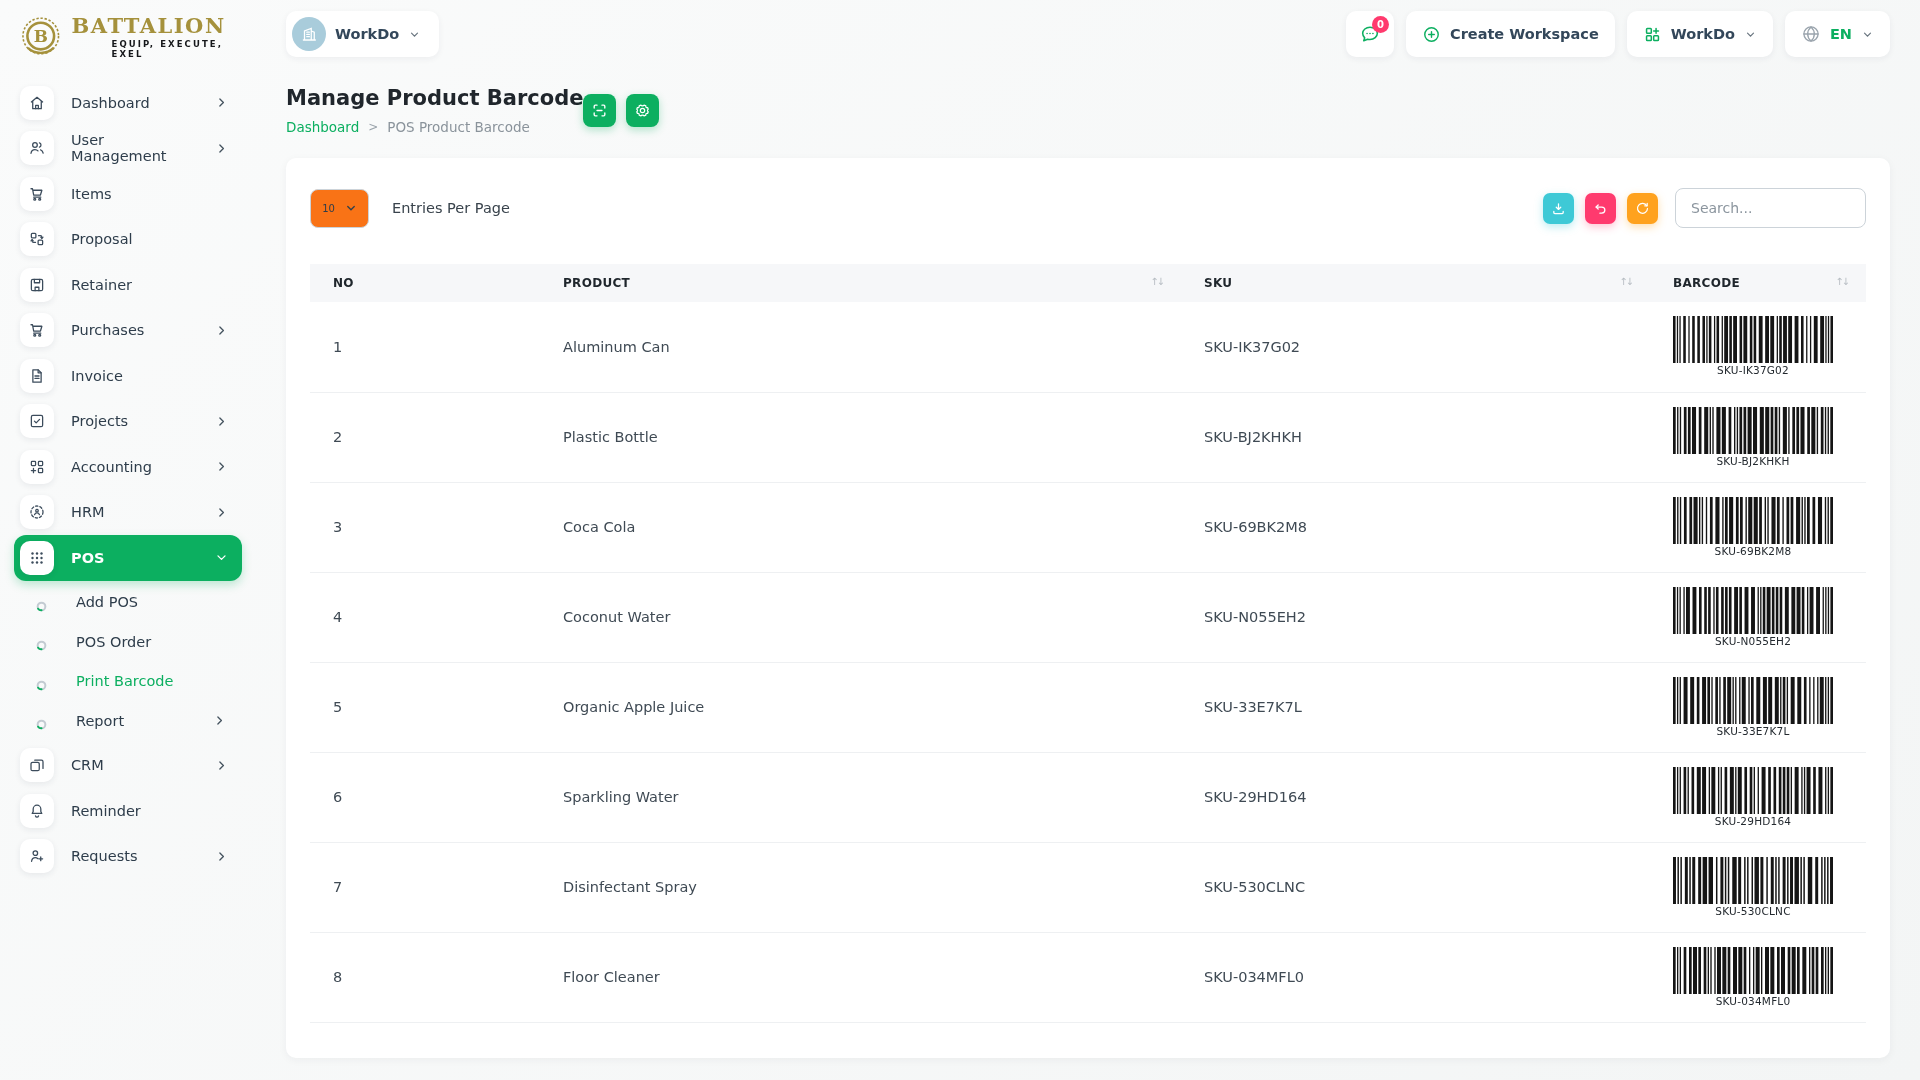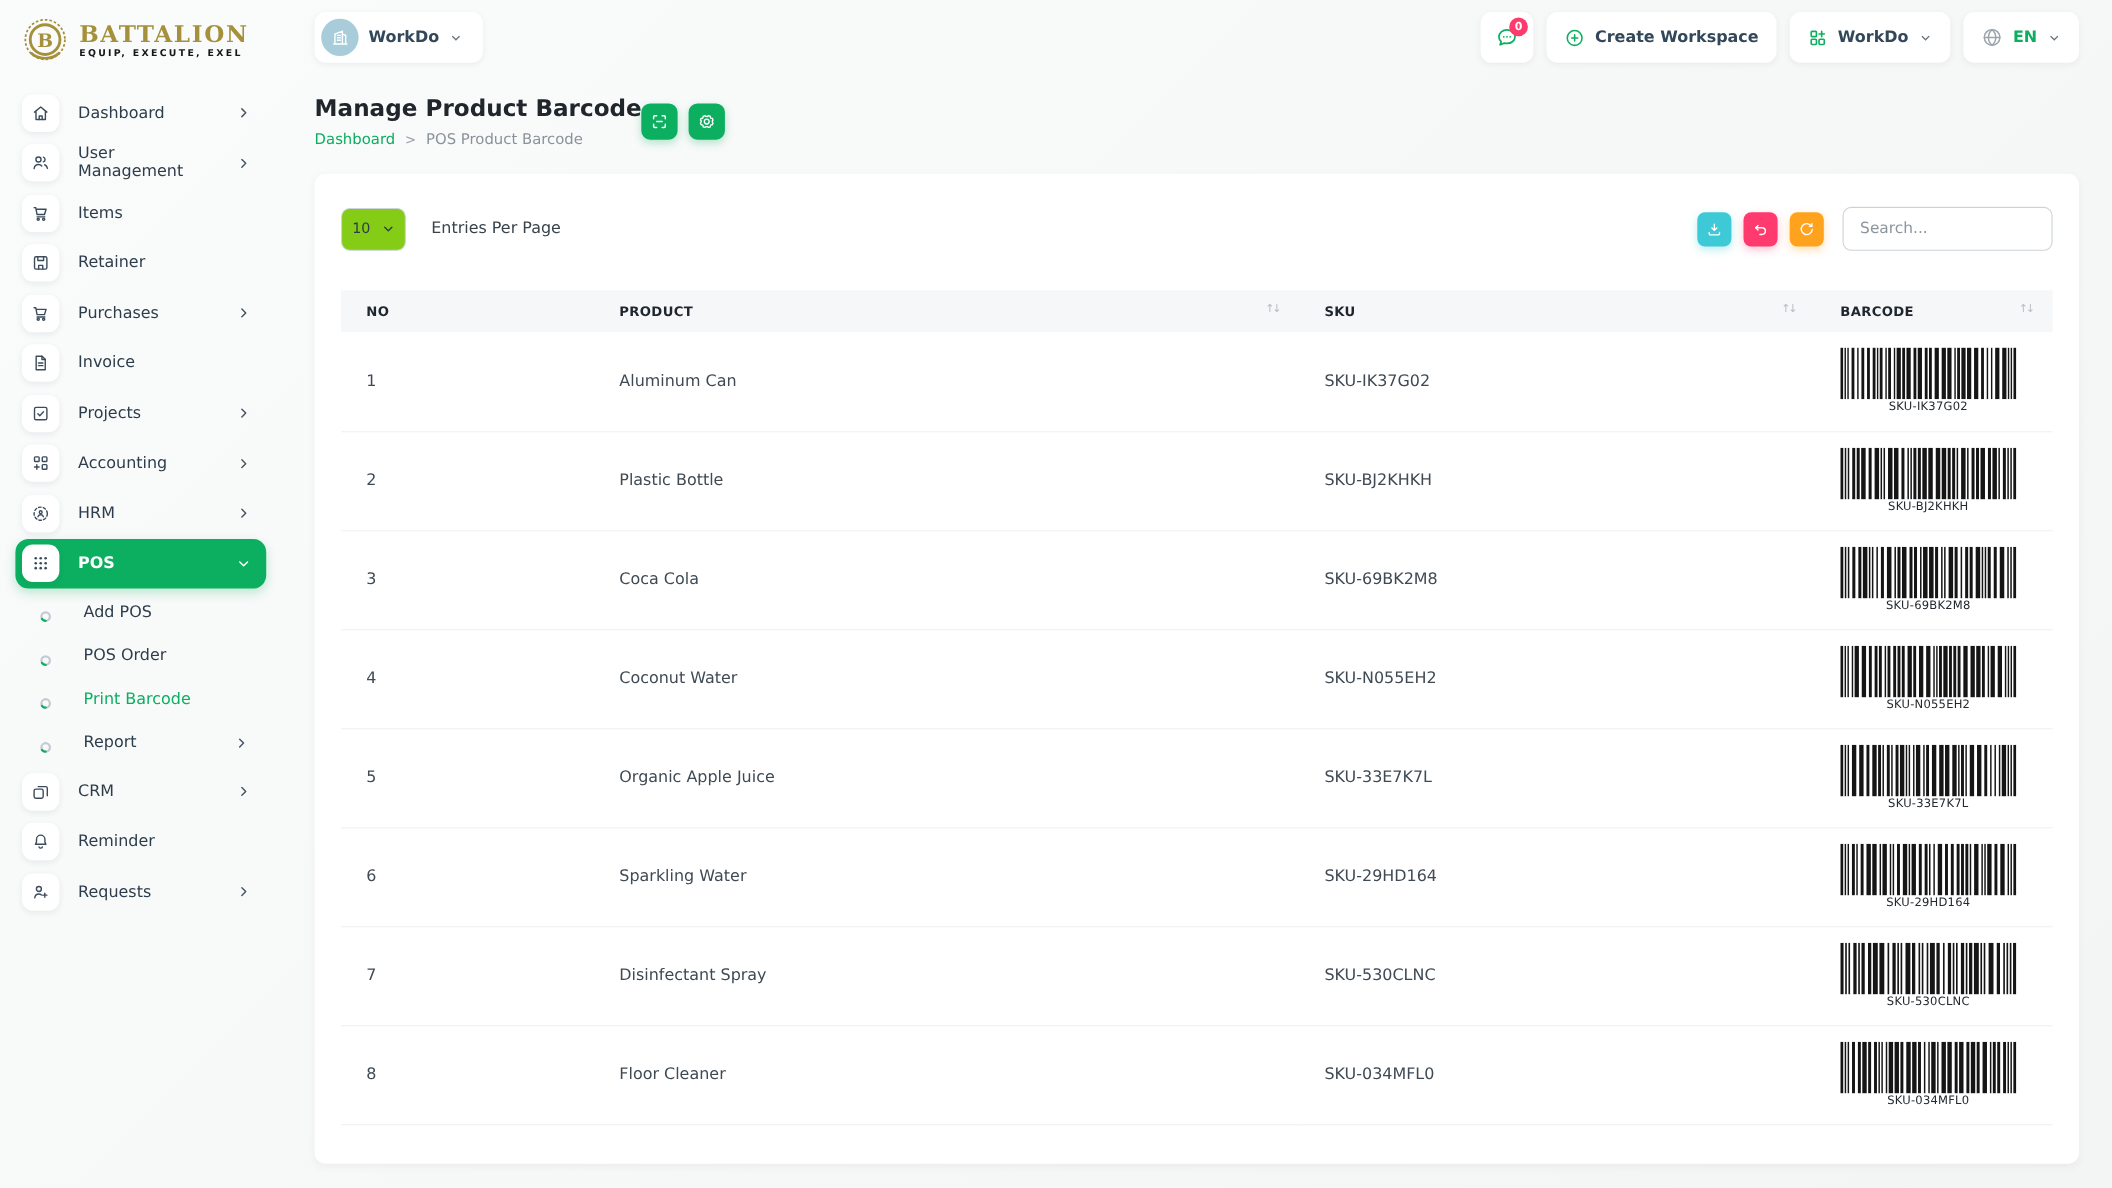--- a/index.html
+++ b/index.html
@@ -13,21 +13,21 @@
     background:linear-gradient(135deg,#fafbfb 0%,#f3f5f5 100%);
     font-family:"DejaVu Sans","Liberation Sans",sans-serif;
     color:var(--ink);
   }
   .app{display:flex;width:1920px;height:1080px;}
 
   
   .sidebar{width:258px;flex:none;padding:8px 0 0 14px;}
   .logo-row{display:flex;align-items:center;gap:8px;height:58px;padding-left:4px;cursor:pointer;}
   .brand-name{font-family:"DejaVu Serif","Liberation Serif",serif;font-weight:700;font-size:21px;letter-spacing:1.5px;color:var(--gold);line-height:1.05;}
-  .brand-tagline{font-size:8.5px;font-weight:700;letter-spacing:2.1px;color:#15171a;margin-top:2px;}
+  .brand-tagline{font-size:8.5px;font-weight:700;letter-spacing:2.1px;color:#15171a;margin-top:2px;margin-left:40px;}
   nav{margin-top:14px;}
   .nav-item{display:flex;align-items:center;gap:17px;height:45.5px;padding:0 14px 0 6px;width:228px;cursor:pointer;border-radius:12px;}
   .icon-box{width:34px;height:34px;flex:none;border-radius:10px;background:#fff;display:flex;align-items:center;justify-content:center;box-shadow:0 2px 6px rgba(30,40,60,.08);color:#3c4c5c;}
   .icon-box svg{width:18px;height:18px;}
   .nav-label{font-size:14.5px;font-weight:500;color:#2e3d4b;}
   .chev{margin-left:auto;color:#45535f;display:flex;align-items:center;}
   .chev svg{width:13px;height:13px;}
   .nav-item.active{background:var(--accent);box-shadow:0 4px 10px rgba(12,175,96,.25);}
   .nav-item.active .nav-label{color:#fff;font-weight:700;}
   .nav-item.active .chev{color:#fff;}
@@ -64,21 +64,21 @@
   .breadcrumb{display:flex;align-items:center;gap:9px;font-size:13.5px;}
   .breadcrumb a{color:var(--accent);text-decoration:none;cursor:pointer;}
   .crumb-sep{color:#9aa3ab;font-size:12px;}
   .crumb-current{color:#8a939b;}
   .head-actions{display:flex;gap:10px;margin-top:22px;}
   .sq-btn{width:33px;height:33px;border:none;border-radius:8px;background:var(--accent);color:#fff;display:flex;align-items:center;justify-content:center;cursor:pointer;box-shadow:0 3px 8px rgba(12,175,96,.3);}
   .sq-btn svg{width:17px;height:17px;}
 
   .card{margin-top:23px;background:#fff;border-radius:10px;box-shadow:0 2px 8px rgba(30,40,60,.05);padding:30px 24px;height:900px;}
   .controls{display:flex;align-items:center;}
-  .select-box{display:flex;align-items:center;justify-content:center;gap:10px;width:59px;height:39px;border:1px solid #ccd3d9;border-radius:8px;background:#84cc16;cursor:pointer;font-size:13px;color:#2e3d4b;}
+  .select-box{display:flex;align-items:center;justify-content:center;gap:10px;width:59px;height:39px;border:1px solid #ccd3d9;border-radius:8px;background:#f97316;cursor:pointer;font-size:10px;color:#2e3d4b;}
   .select-box svg{width:12px;height:12px;color:#30404e;}
   .entries-label{margin-left:23px;font-size:14.5px;color:#39434c;}
   .act-btn{width:31px;height:31px;border:none;border-radius:7px;display:flex;align-items:center;justify-content:center;color:#fff;cursor:pointer;margin-left:11px;}
   .act-btn svg{width:15px;height:15px;}
   .act-download{background:var(--teal);box-shadow:0 3px 8px rgba(62,201,214,.35);}
   .act-undo{background:var(--pink);box-shadow:0 3px 8px rgba(255,58,110,.3);}
   .act-refresh{background:var(--orange);box-shadow:0 3px 8px rgba(255,162,30,.35);}
   .search-input{margin-left:17px;width:191px;height:40px;border:1px solid #ccd3d9;border-radius:8px;padding:0 15px;font-size:14px;color:#39434c;font-family:inherit;outline:none;background:#fff;}
   .search-input::placeholder{color:#8b959e;}
 
@@ -143,20 +143,31 @@
         <div class="nav-item">
           <span class="icon-box">
             <svg viewBox="0 0 24 24" fill="none" stroke="currentColor" stroke-width="1.7" stroke-linecap="round" stroke-linejoin="round">
               <path d="M4 5h2l1.6 8.4h9L18.5 7H6.5"></path>
               <path d="M7.6 16.2h9.4"></path>
               <circle cx="9" cy="19" r="1.3"></circle>
               <circle cx="15.6" cy="19" r="1.3"></circle>
             </svg>
           </span>
           <span class="nav-label">Items</span>
+        </div>
+        <div class="nav-item">
+          <span class="icon-box">
+            <svg viewBox="0 0 24 24" fill="none" stroke="currentColor" stroke-width="1.7" stroke-linecap="round" stroke-linejoin="round">
+              <rect x="4.5" y="4.5" width="6" height="6" rx="1.2"></rect>
+              <rect x="13.5" y="13.5" width="6" height="6" rx="1.2"></rect>
+              <path d="M14 7.5h2.5a2 2 0 0 1 2 2V11M10 16.5H7.5a2 2 0 0 1-2-2V13"></path>
+              <path d="M17 9.5l1.5 1.5L20 9.5M7 14.5 5.5 13 4 14.5"></path>
+            </svg>
+          </span>
+          <span class="nav-label">Proposal</span>
         </div>
         <div class="nav-item">
           <span class="icon-box">
             <svg viewBox="0 0 24 24" fill="none" stroke="currentColor" stroke-width="1.7" stroke-linecap="round" stroke-linejoin="round">
               <rect x="4.5" y="4.5" width="15" height="15" rx="2"></rect>
               <path d="M8.5 4.5V9h7V4.5M9.5 19.5v-4.5h5v4.5"></path>
             </svg>
           </span>
           <span class="nav-label">Retainer</span>
         </div>

